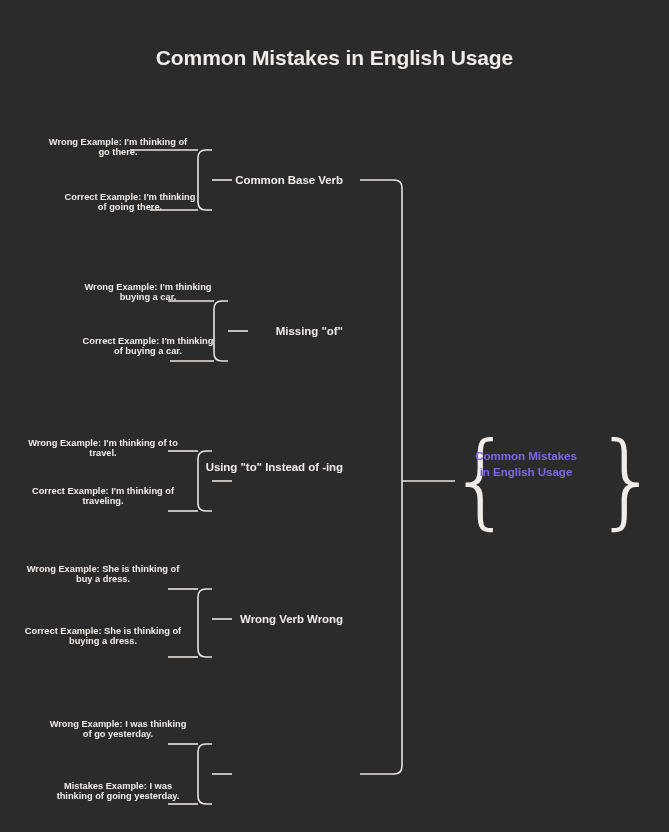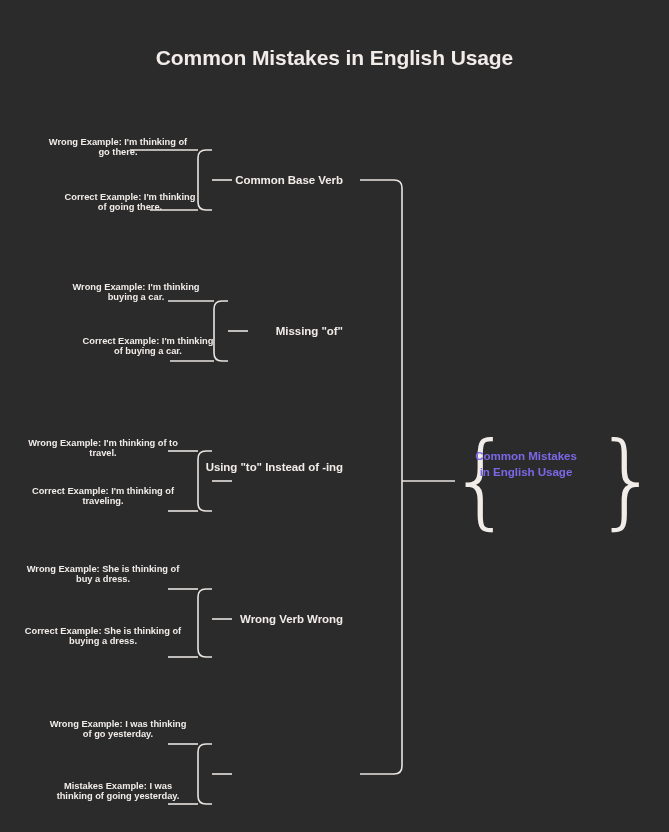--- a/index.html
+++ b/index.html
@@ -124,21 +124,21 @@
       <path d="M 168 744 L 198 744"></path>
       <path d="M 168 804 L 198 804"></path>
     </g>
   </svg>
 
   <div class="branch-label" style="top:173px">Common Base Verb</div>
   <div class="leaf-label" style="top:137px; width:140px; left:48px;">Wrong Example: I'm thinking of go there.</div>
   <div class="leaf-label" style="top:185px; width:140px; left:60px;margin-top:7px;">Correct Example: I'm thinking of going there.</div>
 
   <div class="branch-label" style="top:324px">Missing "of"</div>
-  <div class="leaf-label" style="top:282px; width:140px; left:66px;">Wrong Example: I'm thinking buying a car.</div>
+  <div class="leaf-label" style="top:282px; width:140px; left:78px;">Wrong Example: I'm thinking buying a car.</div>
   <div class="leaf-label" style="top:336px; width:140px; left:78px;">Correct Example: I'm thinking of buying a car.</div>
 
   <div class="branch-label" style="top:460px">Using "to" Instead of -ing</div>
   <div class="leaf-label" style="top:438px">Wrong Example: I'm thinking of to travel.</div>
   <div class="leaf-label" style="top:486px">Correct Example: I'm thinking of traveling.</div>
 
   <div class="branch-label" style="top:612px">Wrong Verb Wrong</div>
   <div class="leaf-label" style="top:564px">Wrong Example: She is thinking of buy a dress.</div>
   <div class="leaf-label" style="top:626px">Correct Example: She is thinking of buying a dress.</div>
 

